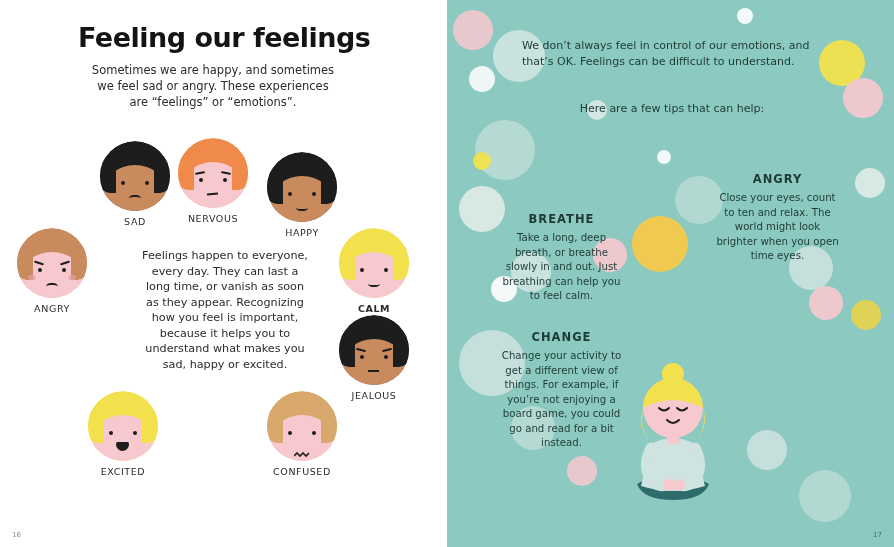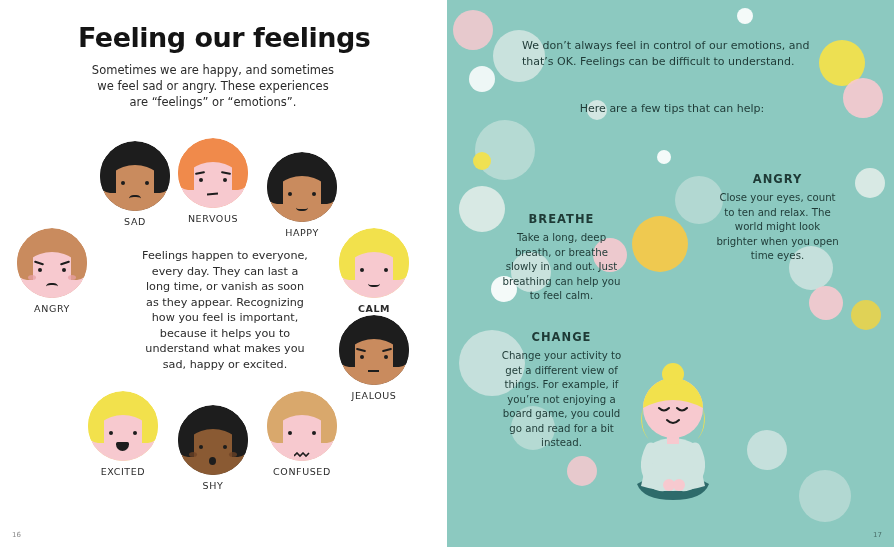--- a/index.html
+++ b/index.html
@@ -335,33 +335,20 @@
           <div class="eye r"></div>
         <div class="mouth zig">
           <svg width="16" height="6" viewBox="0 0 16 6">
               <polyline points="0,4 3,1 6,4 9,1 12,4 15,1" fill="none" stroke="#1d1d1d" stroke-width="1.6"></polyline>
             </svg>
         </div>
       </div>
       <div class="face-label">CONFUSED</div>
     </div>
 
-    <div class="face-wrap" style="left:178px; top:405px;">
-      <div class="face" style="--skin:#8a5a33; --hairc:#1d1d1d;">
-        <div class="hair" style="background:#1d1d1d;"></div>
-        <div class="fringe-left"></div>
-          <div class="fringe-right"></div>
-        <div class="eye l"></div>
-          <div class="eye r"></div>
-        <div class="mouth o"></div>
-        <div class="cheek l" style="background:#6d4326;"></div>
-          <div class="cheek r" style="background:#6d4326;"></div>
-      </div>
-      <div class="face-label">SHY</div>
-    </div>
 
     <div class="face-wrap" style="left:88px; top:391px;">
       <div class="face" style="--skin:#f7c9cf; --hairc:#f2e14c;">
         <div class="hair" style="background:#f2e14c;"></div>
         <div class="fringe-left"></div>
           <div class="fringe-right"></div>
         <div class="eye l"></div>
           <div class="eye r"></div>
         <div class="mouth open"></div>
       </div>

